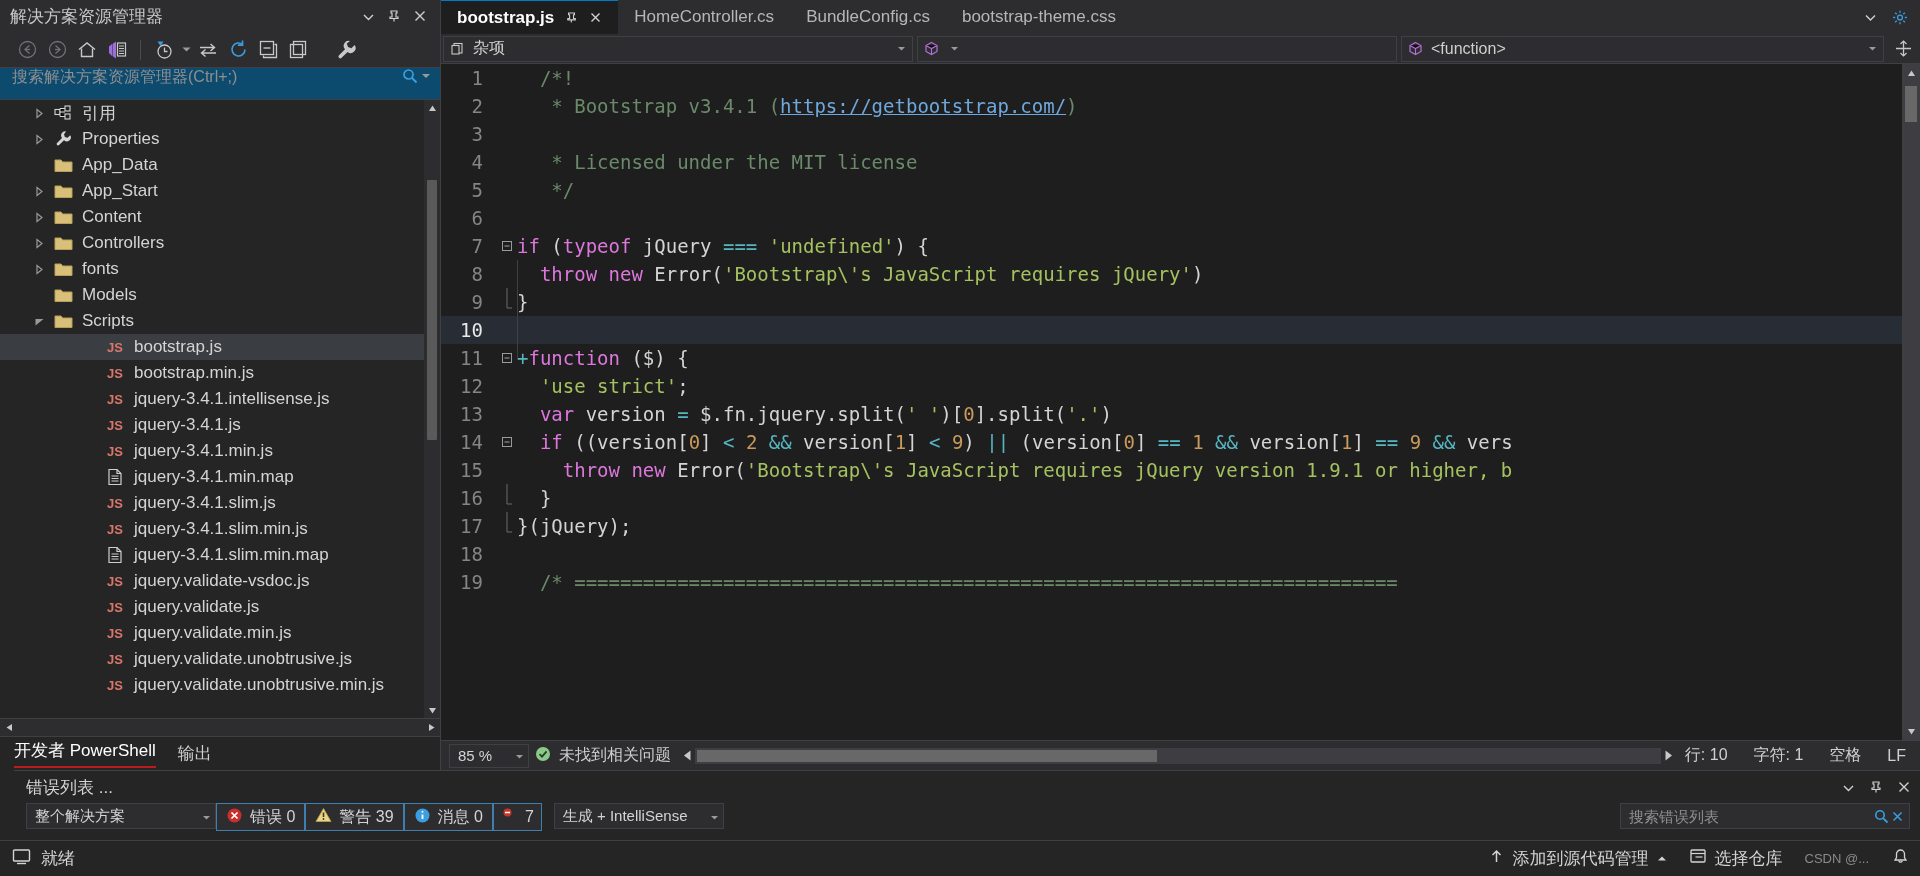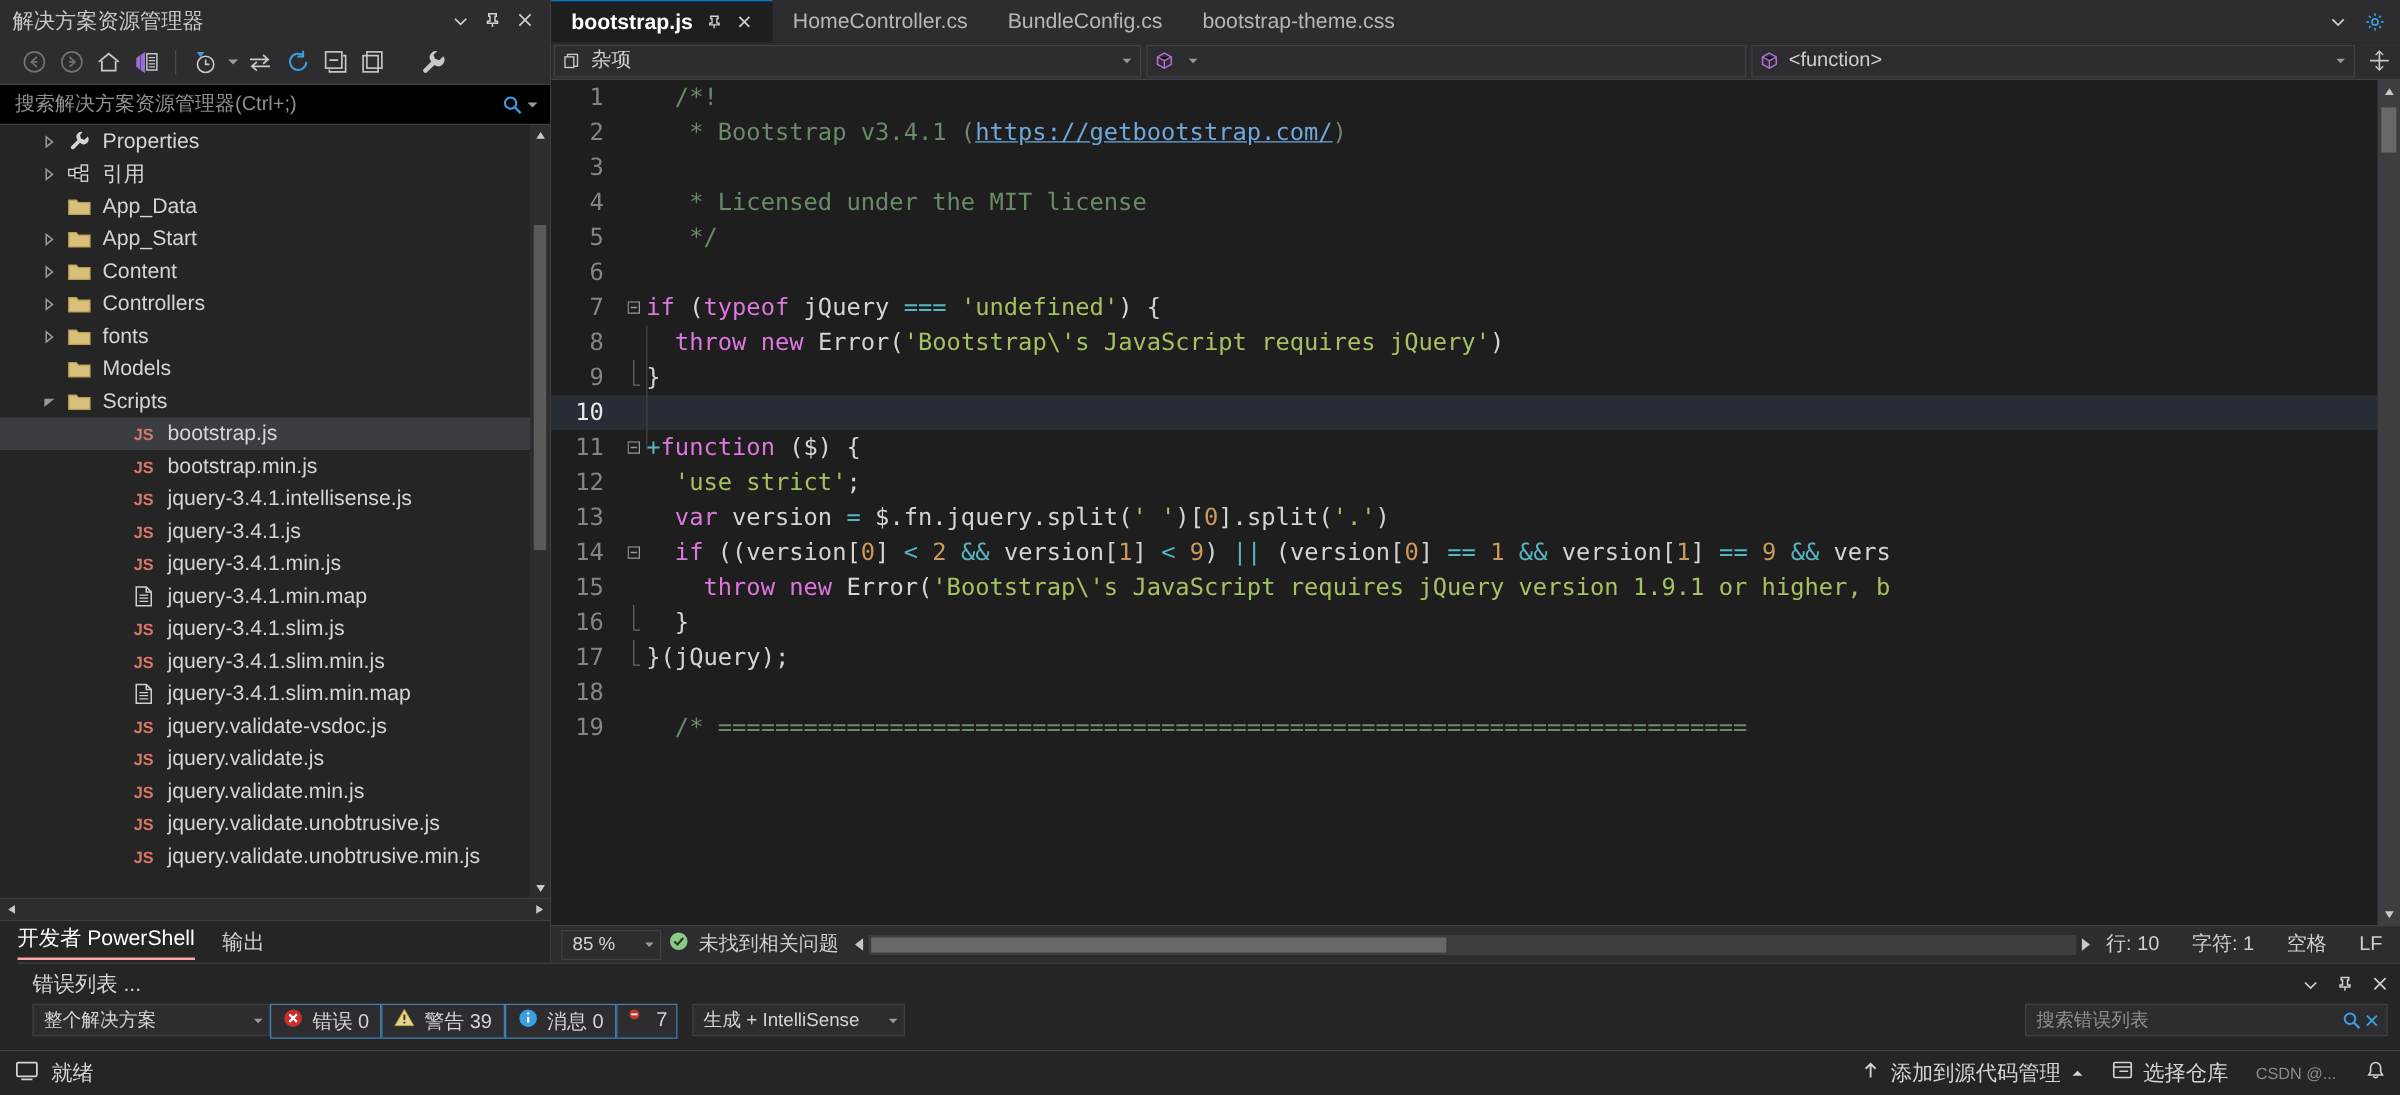--- a/index.html
+++ b/index.html
@@ -47,22 +47,22 @@
     border-bottom:1px solid #3f3f46;
   }
   .tb-btn{
     width:30px; height:28px; display:flex; align-items:center; justify-content:center;
     cursor:pointer;
   }
   .tb-sep{ width:1px; height:20px; background:#4a4a50; margin:0 8px; }
   .tb-caret{ width:14px; height:28px; display:flex; align-items:center; justify-content:center; cursor:pointer;}
 
   .se-search{
-    height:32px; display:flex; align-items:center;
-    background:#000000; border-bottom:1px solid #3f3f46;
+    height:32px; display:flex; align-items:flex-start;
+    background:#0c4a6e; border-bottom:1px solid #3f3f46;
     padding:0 6px 0 12px;
   }
   .se-search input{
     flex:1 1 auto; background:transparent; border:none; outline:none;
     color:#9b9b9b; font-size:16px; font-family:"Liberation Sans", sans-serif;
   }
   .se-search input::placeholder{ color:#8f8f8f; }
 
   .se-tree{
     flex:1 1 auto; position:relative; overflow:hidden;
@@ -90,21 +90,21 @@
     height:18px; background:#2d2d30; display:flex; align-items:center; justify-content:space-between;
     border-top:1px solid #3f3f46;
   }
   .hs-arrow{ width:18px; height:18px; display:flex; align-items:center; justify-content:center; }
 
   .se-bottom-tabs{
     height:34px; background:#252526; display:flex; align-items:center; gap:22px;
     padding:0 14px; border-top:1px solid #3f3f46;
   }
   .se-bt{ color:#cfcfcf; font-size:17px; cursor:pointer; }
-  .se-bt.active{ color:#ffffff; border-bottom:2px solid #fca5a5; padding-bottom:4px;}
+  .se-bt.active{ color:#ffffff; border-bottom:2px solid #b91c1c; padding-bottom:4px;}
 
   
   .editor-panel{ flex:1 1 auto; display:flex; flex-direction:column; min-width:0; background:#1e1e1e; }
 
   .tabstrip{
     height:34px; background:#2d2d30; display:flex; align-items:stretch;
     position:relative;
   }
   .tab{
     display:flex; align-items:center; gap:10px; padding:0 16px;
@@ -341,41 +341,41 @@
 
       <div class="se-tree">
         <div class="tree-scroll" id="tree-host">
             <div class="tnode" style="padding-left: 28px;">
               <span class="tw">
                 <svg width="11" height="11" viewBox="0 0 11 11">
                   <path d="M3 1.5 L8 5.5 L3 9.5 z" fill="none" stroke="#9a9a9a" stroke-width="1.2"></path>
                 </svg>
               </span>
               <span class="ticon">
-                <svg width="18" height="18" viewBox="0 0 18 18">
-                  <path d="M12 1.5 a4 4 0 0 0 -4 6.4 L3 13 a1.5 1.5 0 0 0 2.1 2.1 L10 10.2 A4 4 0 0 0 16.2 5.2 L13.6 7.8 L10.9 6.9 L10 4.2 z" fill="#d4d4d4"></path>
-                </svg>
-              </span>
-              <span class="tlabel">Properties</span>
-            </div>
-            <div class="tnode" style="padding-left: 28px;">
-              <span class="tw">
-                <svg width="11" height="11" viewBox="0 0 11 11">
-                  <path d="M3 1.5 L8 5.5 L3 9.5 z" fill="none" stroke="#9a9a9a" stroke-width="1.2"></path>
-                </svg>
-              </span>
-              <span class="ticon">
                 <svg width="19" height="16" viewBox="0 0 19 16">
                   <rect x="1" y="4.5" width="5" height="5" fill="none" stroke="#d4d4d4" stroke-width="1.1"></rect>
                   <rect x="11" y="1" width="5" height="5" fill="none" stroke="#d4d4d4" stroke-width="1.1"></rect>
                   <rect x="11" y="9" width="5" height="5" fill="none" stroke="#d4d4d4" stroke-width="1.1"></rect>
                   <path d="M6 7 h5 M6 7 V3.5 h5 M6 7 v4.5 h5" stroke="#d4d4d4" stroke-width="1"></path>
                 </svg>
               </span>
               <span class="tlabel">引用</span>
+            </div>
+            <div class="tnode" style="padding-left: 28px;">
+              <span class="tw">
+                <svg width="11" height="11" viewBox="0 0 11 11">
+                  <path d="M3 1.5 L8 5.5 L3 9.5 z" fill="none" stroke="#9a9a9a" stroke-width="1.2"></path>
+                </svg>
+              </span>
+              <span class="ticon">
+                <svg width="18" height="18" viewBox="0 0 18 18">
+                  <path d="M12 1.5 a4 4 0 0 0 -4 6.4 L3 13 a1.5 1.5 0 0 0 2.1 2.1 L10 10.2 A4 4 0 0 0 16.2 5.2 L13.6 7.8 L10.9 6.9 L10 4.2 z" fill="#d4d4d4"></path>
+                </svg>
+              </span>
+              <span class="tlabel">Properties</span>
             </div>
             <div class="tnode" style="padding-left: 28px;">
               <span class="tw"></span>
               <span class="ticon">
                 <svg width="19" height="16" viewBox="0 0 19 16">
                   <path d="M1 3 h6 l1.6 2 H18 v9.5 H1 z" fill="#d9c07a" stroke="#b89f54" stroke-width="1"></path>
                 </svg>
               </span>
               <span class="tlabel">App_Data</span>
             </div>

